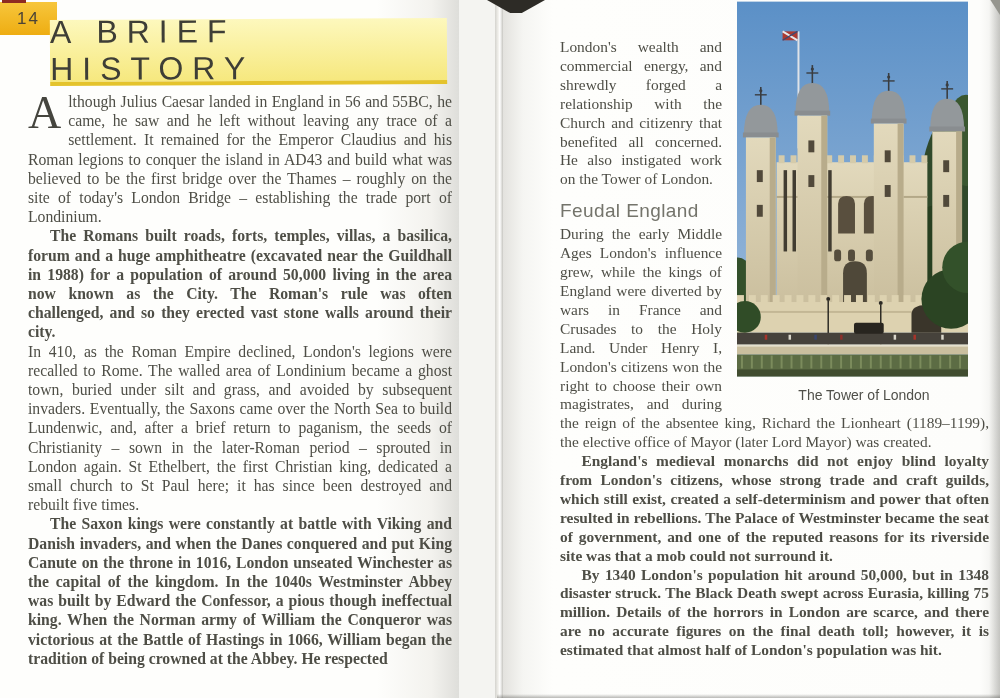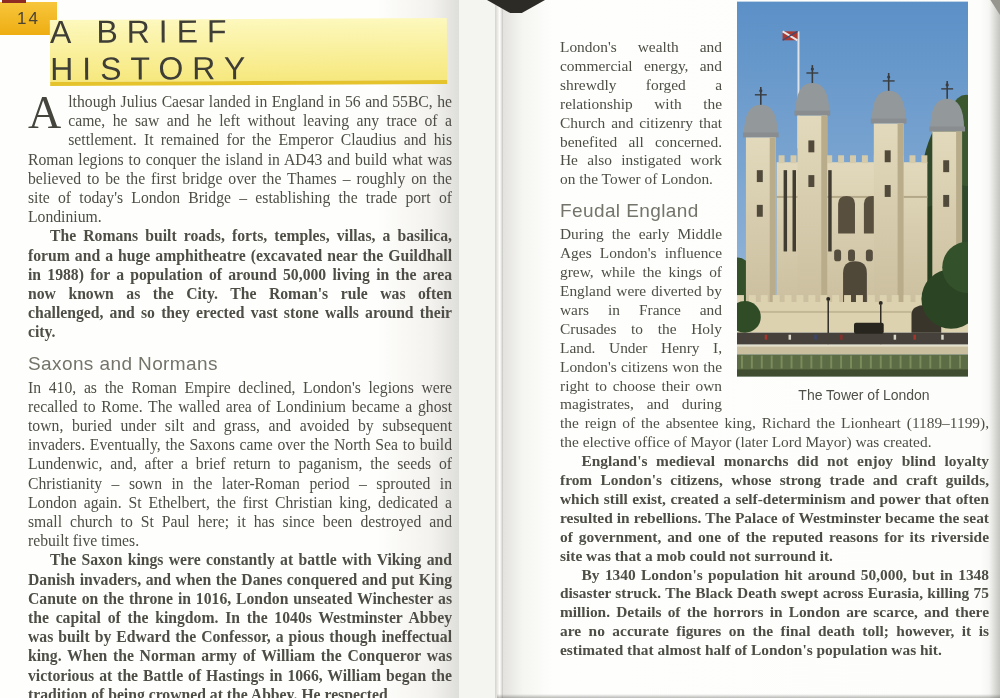--- a/index.html
+++ b/index.html
@@ -79,21 +79,20 @@
   <div class="page-left">
     <div class="page-tab">
       <span>14</span>
     </div>
     <div class="title-band">
       <h1>A BRIEF HISTORY</h1>
     </div>
     <div class="lp-body">
       <p class="body"><span class="dropcap">A</span><span>lthough Julius Caesar landed in England in 56 and 55BC, he came, he saw and he left without leaving any trace of a settlement. It remained for the Emperor Claudius and his Roman legions to conquer the island in AD43 and build what was believed to be the first bridge over the Thames – roughly on the site of today's London Bridge – establishing the trade port of Londinium.</span></p>
       <p class="body indent">The Romans built roads, forts, temples, villas, a basilica, forum and a huge amphitheatre (excavated near the Guildhall in 1988) for a population of around 50,000 living in the area now known as the City. The Roman's rule was often challenged, and so they erected vast stone walls around their city.</p>
-      <h2 class="sect">Saxons and Normans</h2>
       <p class="body">In 410, as the Roman Empire declined, London's legions were recalled to Rome. The walled area of Londinium became a ghost town, buried under silt and grass, and avoided by subsequent invaders. Eventually, the Saxons came over the North Sea to build Lundenwic, and, after a brief return to paganism, the seeds of Christianity – sown in the later-Roman period – sprouted in London again. St Ethelbert, the first Christian king, dedicated a small church to St Paul here; it has since been destroyed and rebuilt five times.</p>
       <p class="body indent">The Saxon kings were constantly at battle with Viking and Danish invaders, and when the Danes conquered and put King Canute on the throne in 1016, London unseated Winchester as the capital of the kingdom. In the 1040s Westminster Abbey was built by Edward the Confessor, a pious though ineffectual king. When the Norman army of William the Conqueror was victorious at the Battle of Hastings in 1066, William began the tradition of being crowned at the Abbey. He respected</p>
     </div>
   </div>
 
   <div class="page-right">
     <div class="rp-content">
 
       <figure class="photo">
         <svg viewBox="0 0 233 378" xmlns="http://www.w3.org/2000/svg" role="img">

